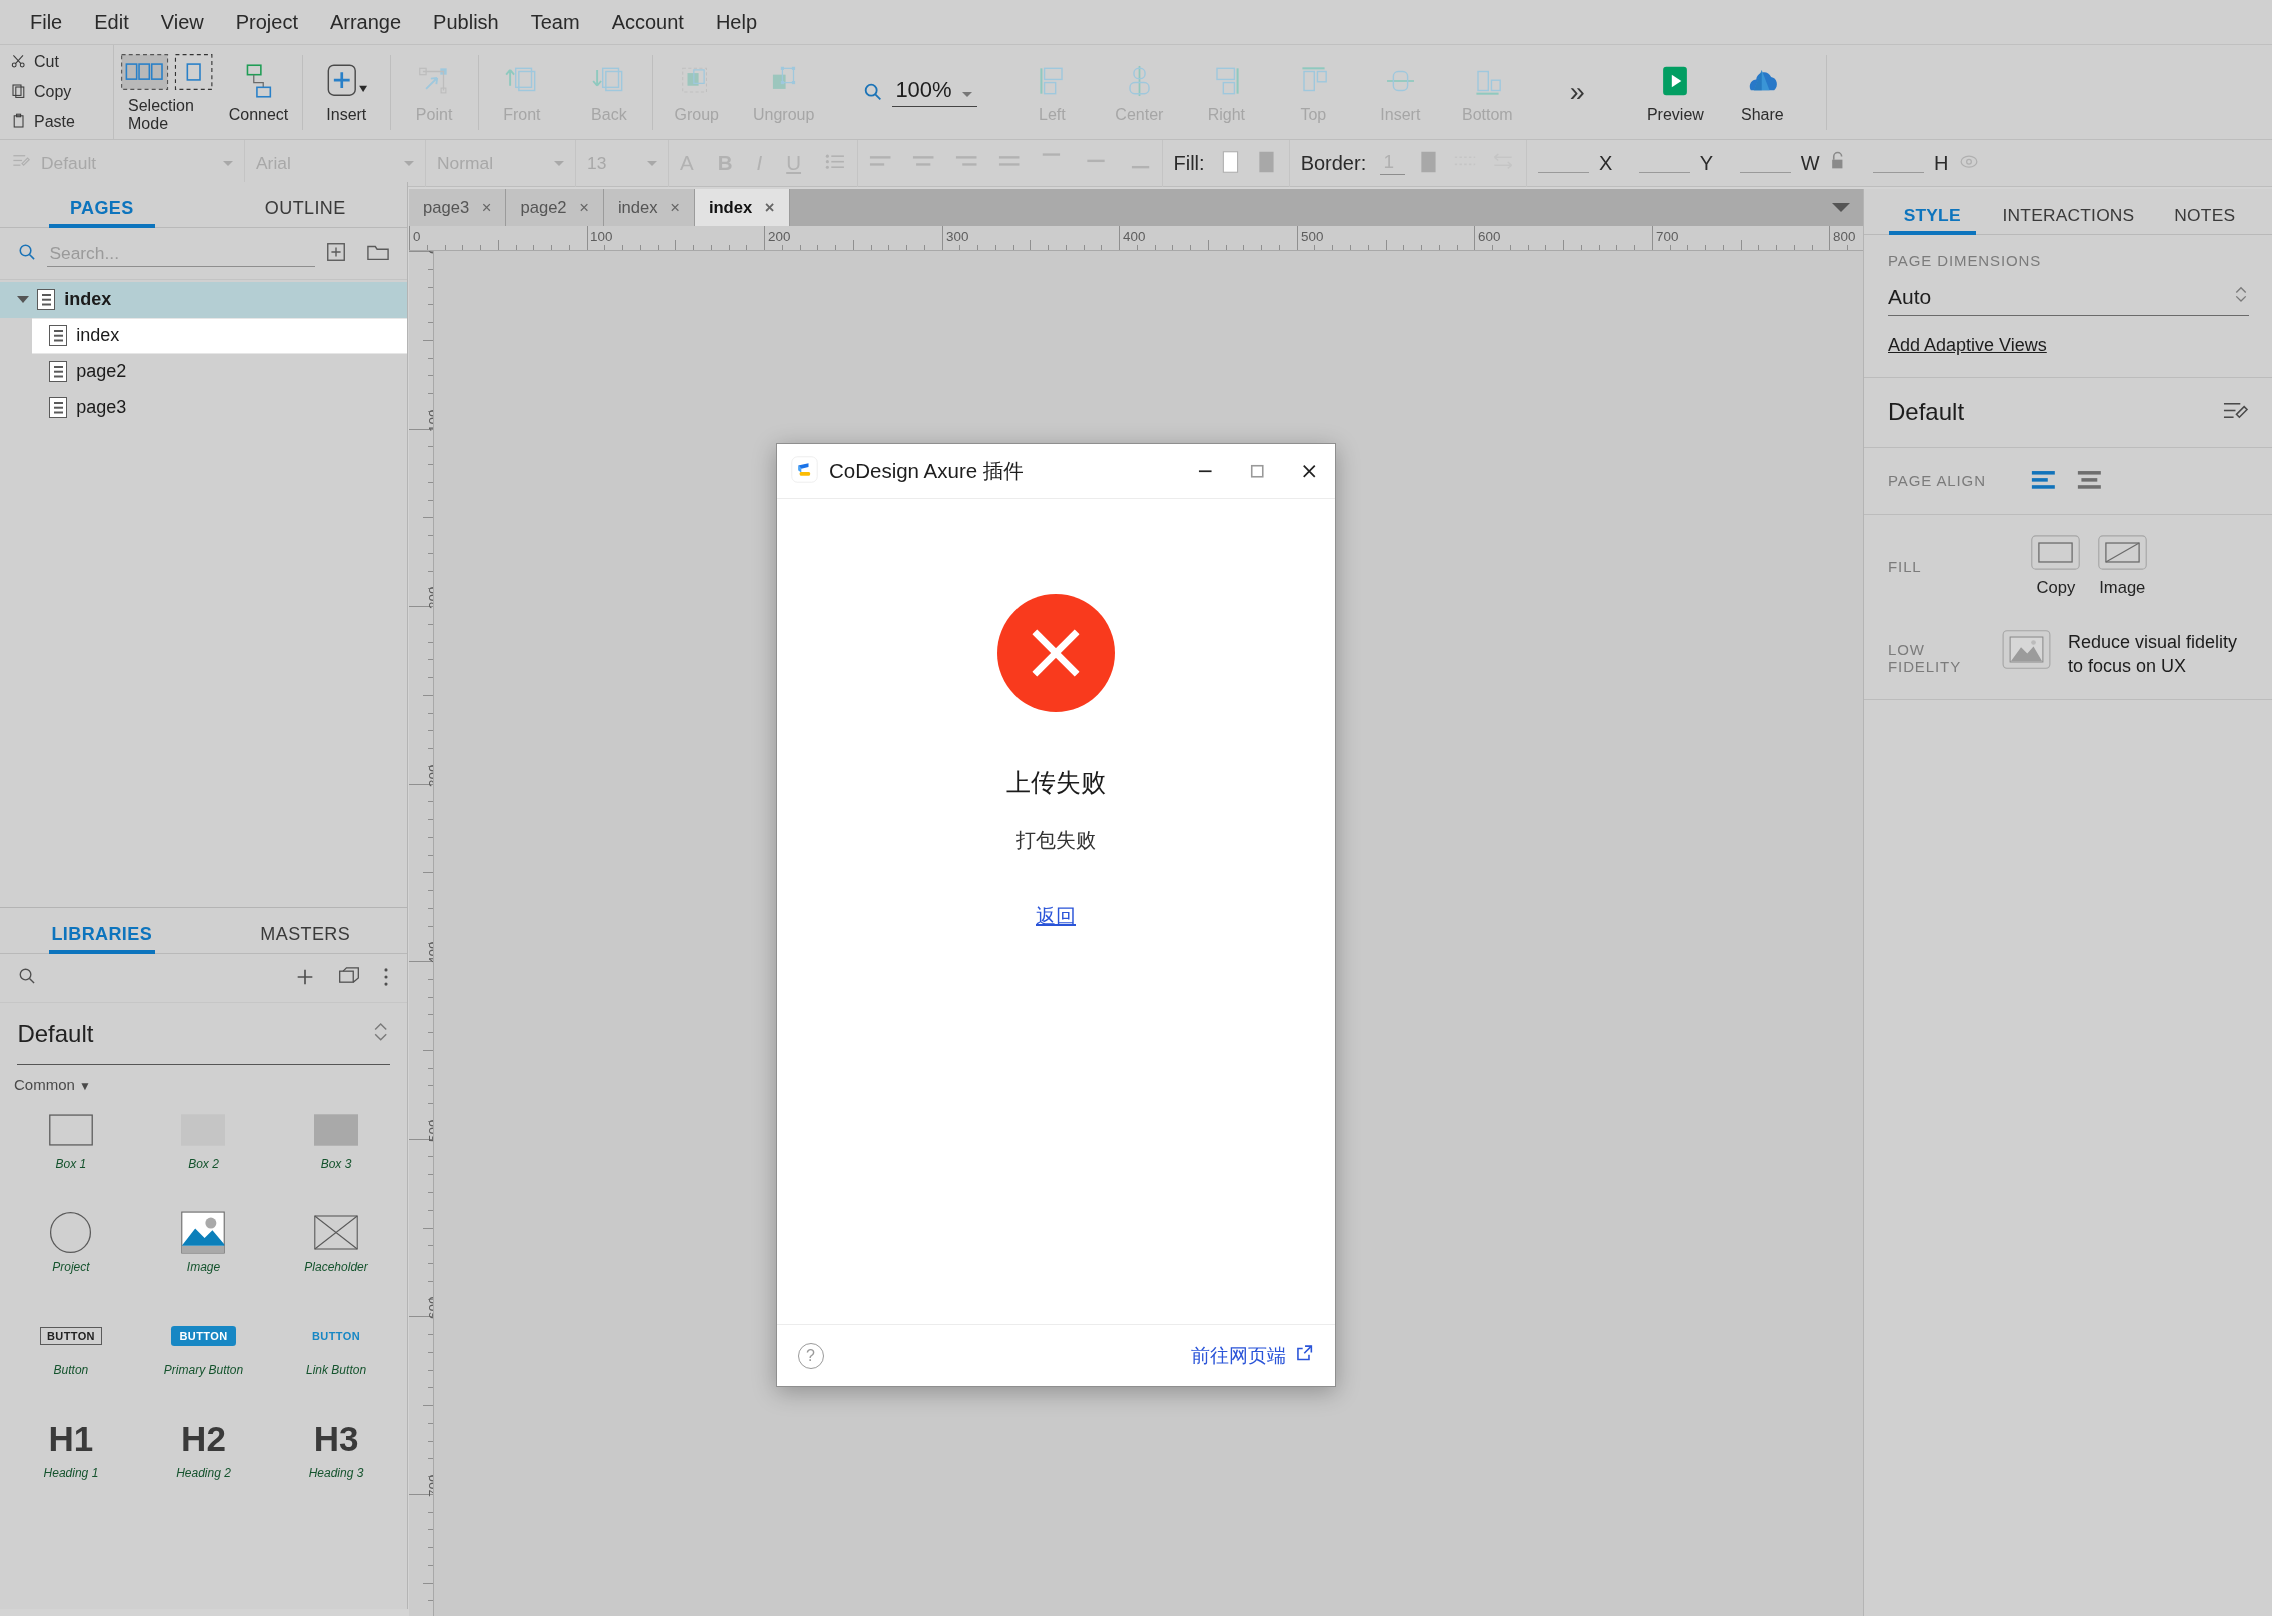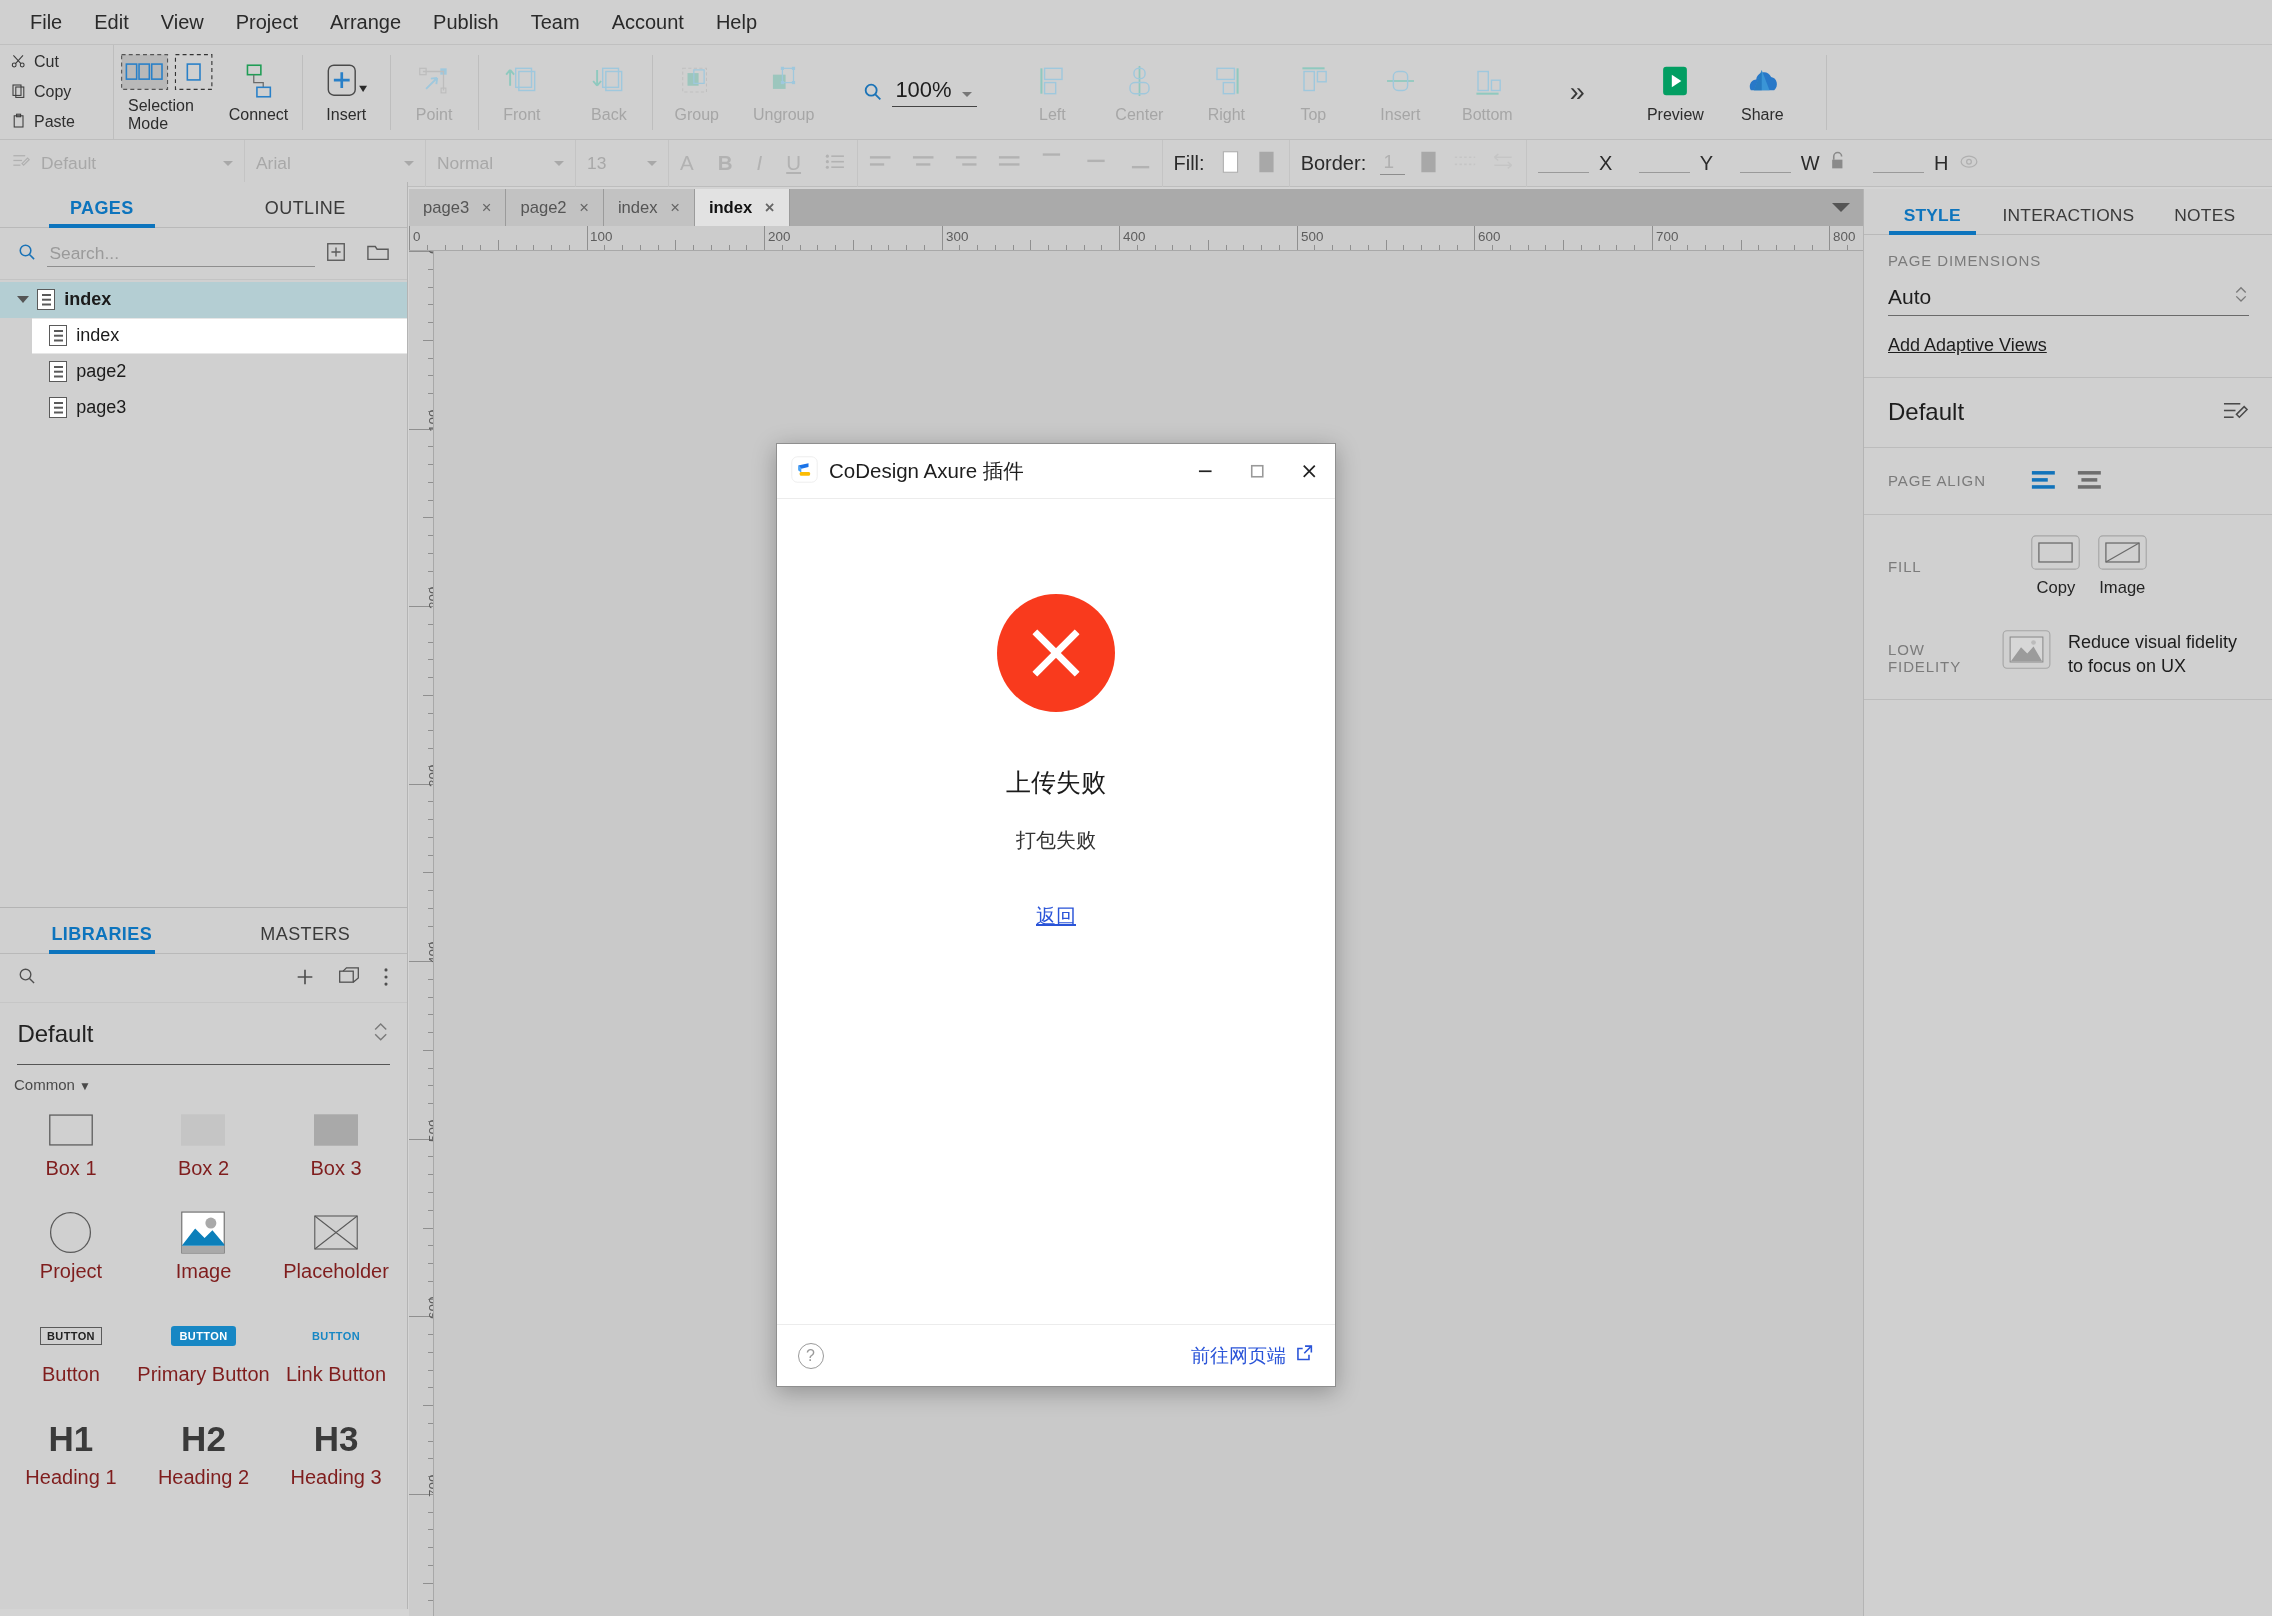--- a/index.html
+++ b/index.html
@@ -103,21 +103,21 @@
   #libpanel { border-top: 0.8px solid #b4b4b4; height: 702px; display:flex; flex-direction:column; }
   .lib-tools { height: 49px; display: flex; align-items: center; padding: 0 17.4px; gap: 0;
                border-bottom: 0.8px solid #c6c6c6; }
   .lib-default { height: 62px; display:flex; align-items:center; justify-content: space-between;
                  margin: 0 17.4px; border-bottom: 0.8px solid #555; font-size: 24px; color: #222; }
   .common-row { font-size: 15px; color: #4a4a4a; padding: 11px 0 6.3px 14px; }
   .lib-grid { display: grid; grid-template-columns: repeat(3, 1fr); row-gap: 8px; padding: 3.2px 4.7px 0 4.7px;}
   .lib-cell { display: flex; flex-direction: column; align-items: center; justify-content: flex-start;
               height: 95px; }
   .lib-art { height: 55px; display: flex; align-items: center; justify-content: center; }
-  .lib-name { font-size: 20px; color: #7f1d1d; }
+  .lib-name { font-size: 12px; color: #14532d; font-style: italic; }
 
   
   #canvasarea {
     position: absolute; left: 409px; top: 189px; width: 1454px; height: 1427px;
     background: #c9c9c9;
   }
   #tabbar { position: absolute; left: 0; top: 0; width: 1454px; height: 37px;
             background: #aaaaaa; display: flex; align-items: stretch; }
   .ctab { display: flex; align-items: center; gap: 12.6px; padding: 0 14px;
           background: #c2c2c2; border-right: 0.8px solid #9b9b9b; font-size: 16.6px; color: #555; }

